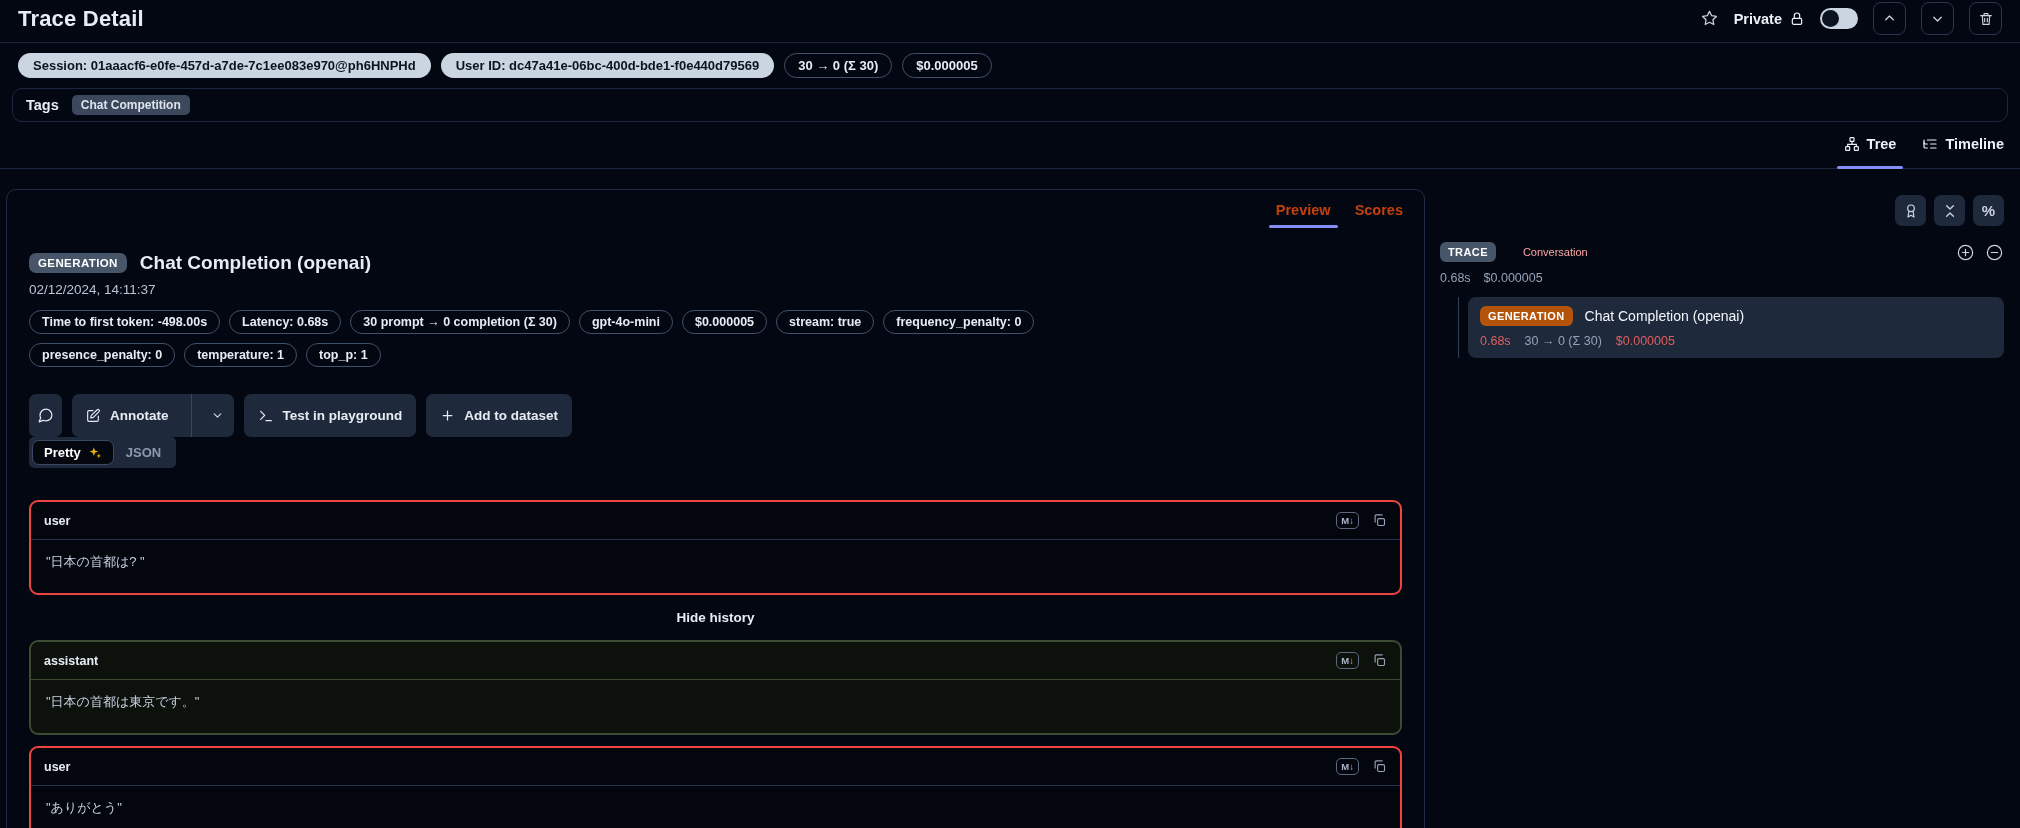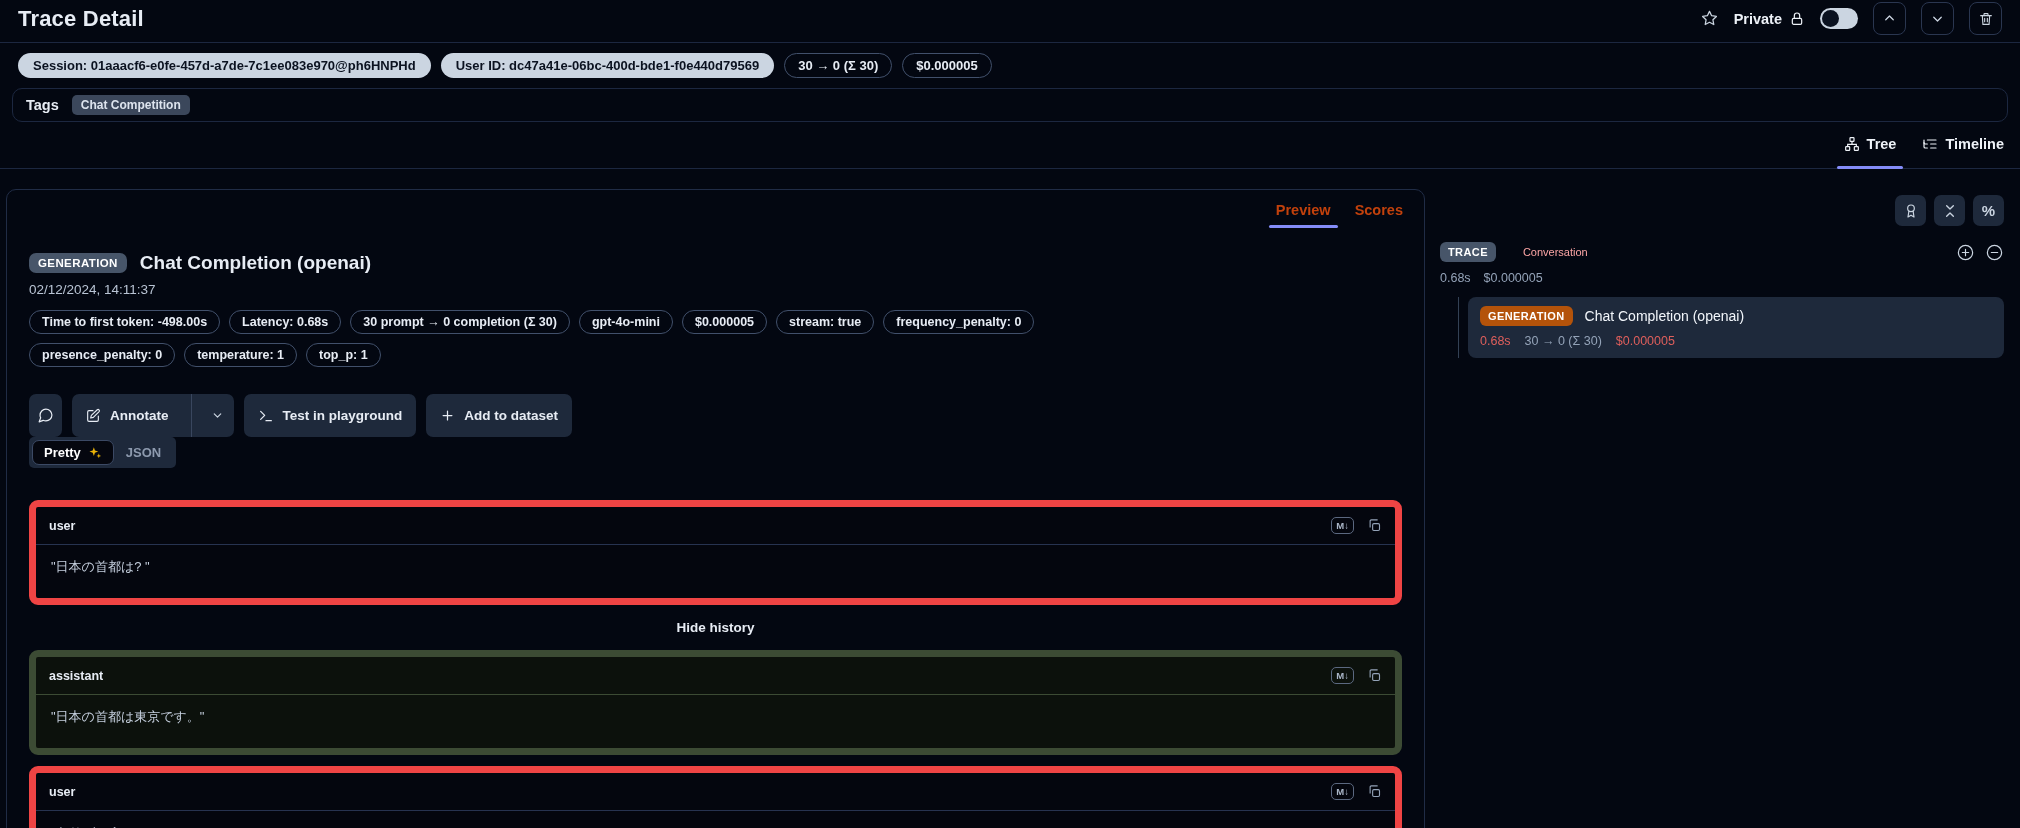--- a/index.html
+++ b/index.html
@@ -57,21 +57,21 @@
   .split-main { display:flex; align-items:center; gap:9px; padding:0 13px; height:100%; cursor:pointer; }
   .split-divider { width:1px; height:100%; background:#39465e; }
   .split-caret { padding:0 10px; height:100%; display:flex; align-items:center; cursor:pointer; }
 
   .format-toggle { display:inline-flex; background:#1e293b; border-radius:5px; padding:3px; }
   .seg { font-size:13px; font-weight:bold; padding:4px 11px; border-radius:7px; display:flex; align-items:center; gap:7px; cursor:pointer; border:1px solid transparent; }
   .seg.active { background:#05070f; border-color:#3b4964; color:#fff; }
   .seg.inactive { color:#8d9aae; }
 
   .messages { margin-top:32px; }
-  .msg-box { border:7px solid #ef4444; border-radius:9px; background:#04060e; overflow:hidden; }
+  .msg-box { border:2px solid #ef4444; border-radius:9px; background:#04060e; overflow:hidden; }
   .msg-box .msg-header { display:flex; align-items:center; justify-content:space-between; padding:10px 13px; border-bottom:1px solid #273350; }
   .msg-box.assistant { border-color:#3c4b34; background:#0c110c; }
   .msg-box.assistant .msg-header { border-bottom-color:#3c4b34; }
   .msg-role { font-size:12.5px; font-weight:bold; }
   .msg-icons { display:flex; align-items:center; gap:13px; }
   .md-badge { border:1.5px solid #5b6880; border-radius:5px; font-size:9.5px; font-weight:bold; padding:2px 4px; color:#aab6c8; cursor:pointer; }
   .copy-btn { background:none; border:none; cursor:pointer; }
   .msg-content { padding:13px 15px 22px; font-size:13px; color:#c6d0df; }
   .hide-history { text-align:center; font-weight:bold; font-size:13.5px; margin:15px 0; cursor:pointer; }
   .msg-spacer { height:11px; }

